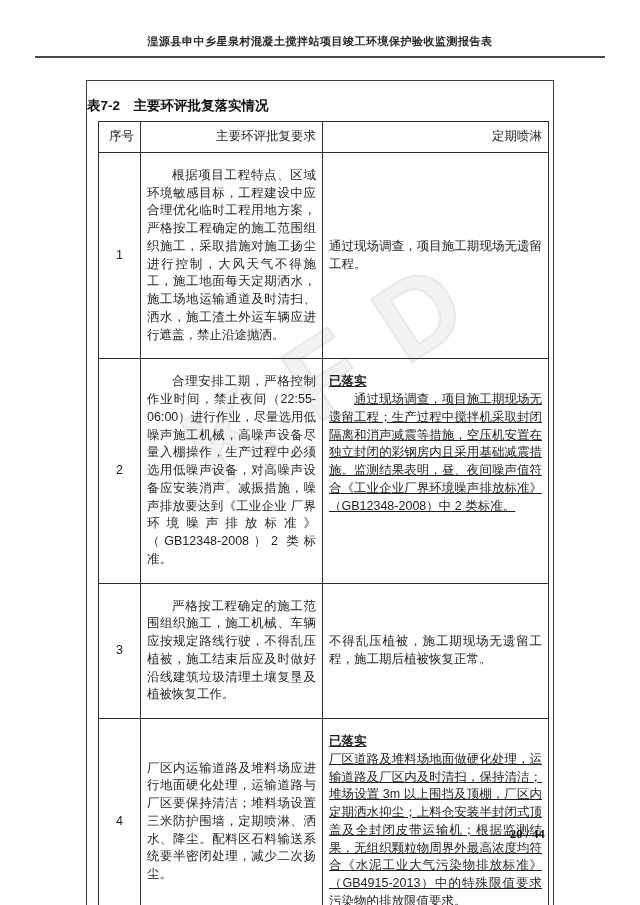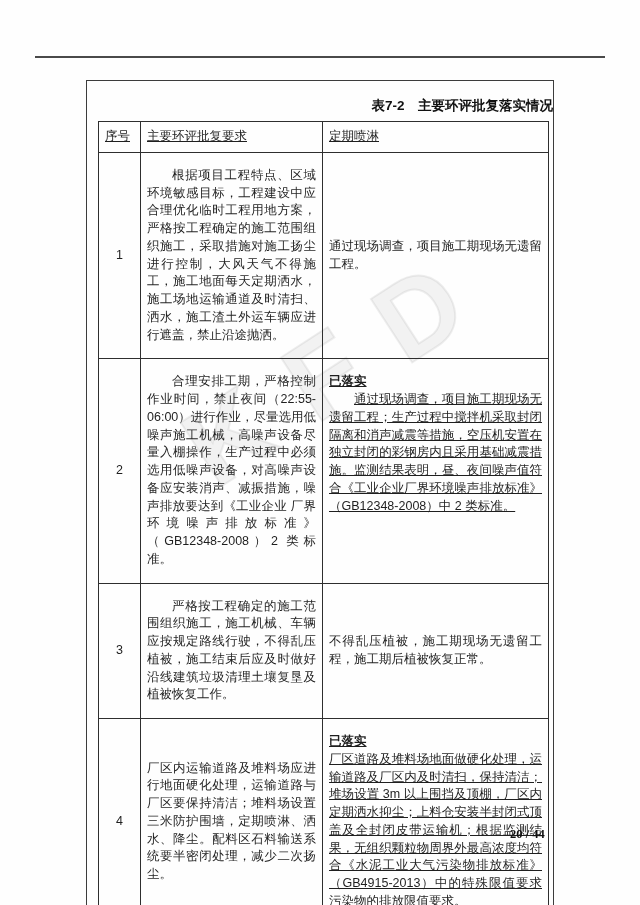--- a/index.html
+++ b/index.html
@@ -30,42 +30,42 @@
     border:1px solid #3c3c3c;
     box-sizing:border-box;
     background:transparent;
   }
   .section-heading{
     margin:8px 0 0 8px;
     font-size:14.5px;font-weight:bold;color:#111;
   }
   .table-caption{
     margin:16px 0 6px 0;
-    text-align:right;
+    text-align:left;
     font-size:13.5px;font-weight:bold;color:#111;
   }
 
   table.approval-table{
     border-collapse:collapse;
     margin-left:11px;
     width:450px;
     table-layout:fixed;
   }
   .approval-table th,.approval-table td{
     border:1px solid #2e2e2e;
     font-size:12.5px;
     font-weight:normal;
     line-height:1.42;
     padding:14px 6px;
     box-sizing:border-box;
     color:#1f1f1f;
     text-align:justify;
   }
   .approval-table th{
-    height:28px;text-align:left;vertical-align:middle;padding:6px;text-decoration:underline;
+    height:28px;text-align:right;vertical-align:middle;padding:6px;
   }
   .col-no{width:42px;}
   .col-req{width:182px;}
   .col-status{width:226px;}
 
   td.cell-no{text-align:center;vertical-align:middle;}
   td.cell-mid{vertical-align:middle;}
   td.cell-top{vertical-align:top;text-decoration:underline;}
   .indent{text-indent:2em;}
   .status-label{font-weight:bold;}
@@ -92,20 +92,21 @@
     font-size:12.5px;font-weight:bold;color:#111;
   }
 </style>
 </head>
 <body>
 
 <div class="page">
 
   <div class="watermark">KFD</div>
 
+  <div class="doc-header">湟源县申中乡星泉村混凝土搅拌站项目竣工环境保护验收监测报告表</div>
   <div class="doc-header-rule"></div>
 
   <div class="content-box">
     <div class="table-caption">表7-2　主要环评批复落实情况</div>
 
     <table class="approval-table">
       <colgroup>
         <col class="col-no">
           <col class="col-req">
           <col class="col-status">

